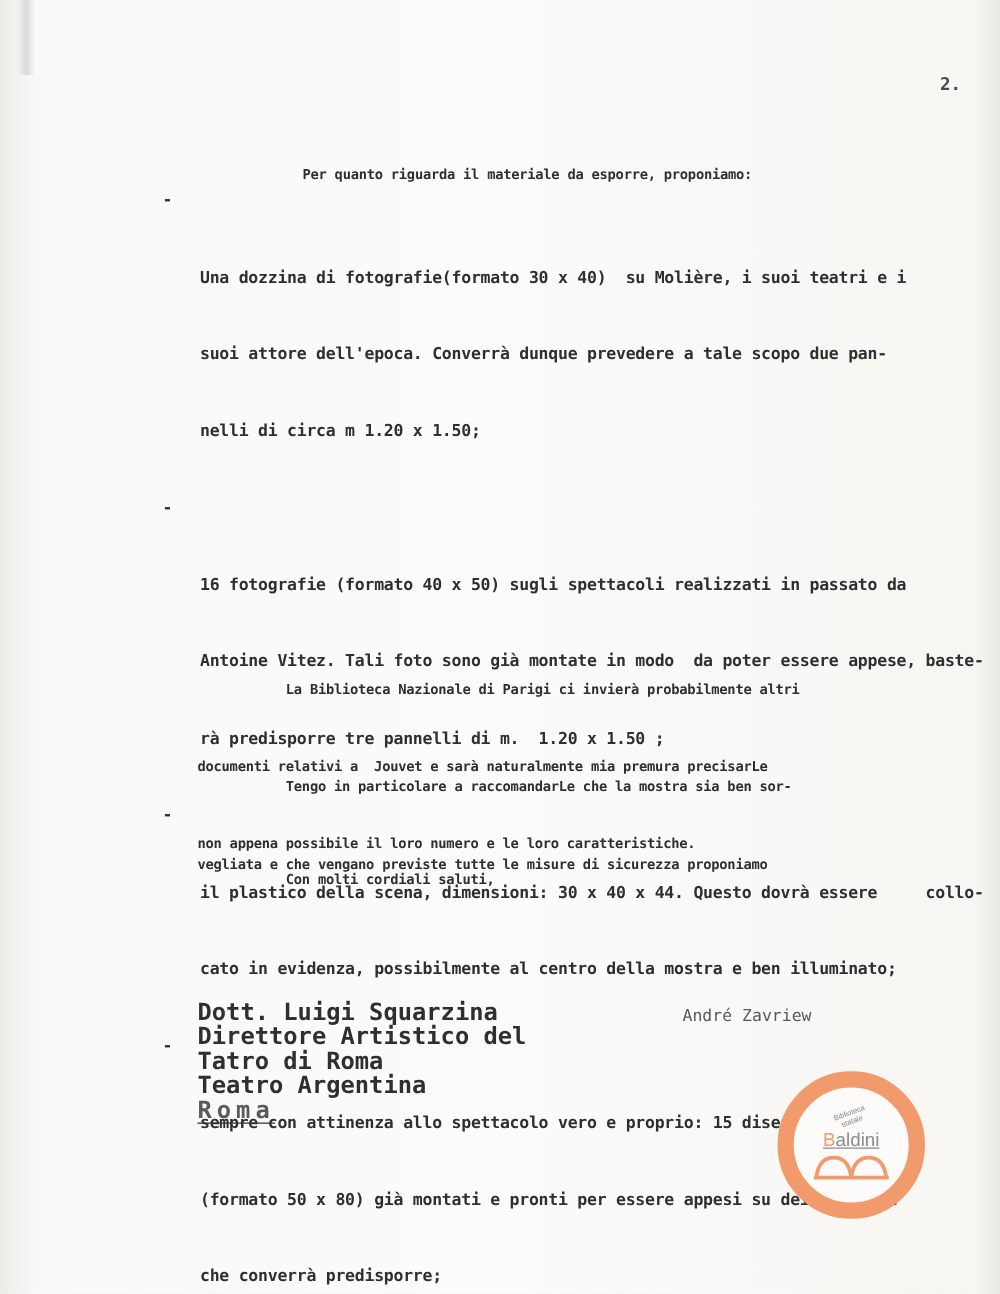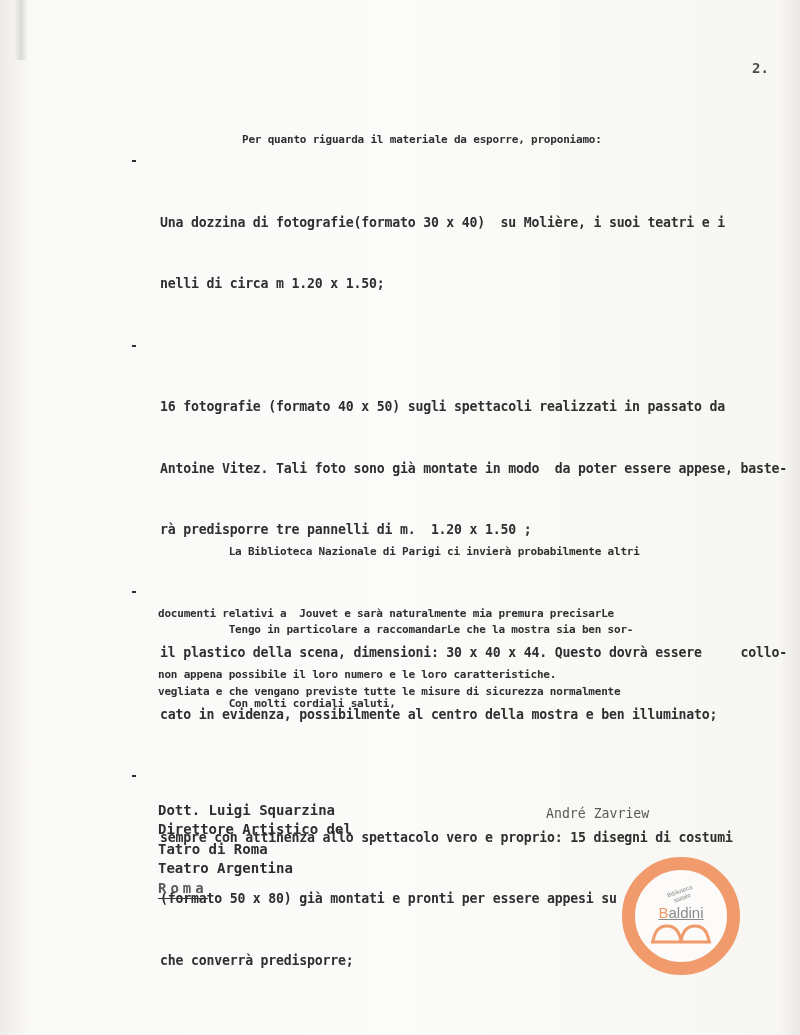--- a/index.html
+++ b/index.html
@@ -22,21 +22,21 @@
   .intro { left: 242px; top: 130px; font-weight: bold; color: #2f2f2f; }
   .list { position: absolute; left: 130px; top: 151px; width: 670px; }
   .item { position: relative; padding-left: 30px; font-size: 13.2px; line-height: 20.5px; white-space: pre; letter-spacing: -0.2px; }
   .bullet { position: absolute; left: 0; top: 0; font-weight: bold; }
   .b { font-weight: bold; color: #2f2f2f; }
   .para { position: absolute; left: 158px; width: 620px; }
   .p1 { top: 501px; }
   .p2 { top: 579px; }
   .p3 { top: 653px; }
   .signature { position: absolute; left: 546px; top: 806px; font-size: 13.2px; color: #5a5a5a; }
-  .address { position: absolute; left: 158px; top: 801px; font-size: 14px; line-height: 19.4px; }
+  .address { position: absolute; left: 158px; top: 801px; font-size: 19px; line-height: 19.4px; }
   .address div { white-space: pre; }
   .roma { letter-spacing: 4px; color: #5a5a5a; border-bottom: 1.5px solid #333; display: inline-block; padding-bottom: 0; }
   .stamp {
     position: absolute; left: 622px; top: 857px; width: 118px; height: 118px;
     border-radius: 50%; box-sizing: border-box; border: 13px solid #f19a6b;
     background: #fcfbf9; display: flex; flex-direction: column; align-items: center; justify-content: center;
   }
   .stamp-small { font-family: "Liberation Sans", sans-serif; font-size: 6px; color: #888; transform: rotate(-20deg); line-height: 7px; text-align: center; }
   .stamp-name { font-family: "Liberation Sans", sans-serif; font-size: 15px; color: #8b8b8b; margin-top: 2px; text-decoration: underline; }
   .stamp-name span { color: #f19a6b; }
@@ -49,20 +49,21 @@
   <div class="crease"></div>
 
   <div class="pnum">2.</div>
 
   <div class="txt intro">Per quanto riguarda il materiale da esporre, proponiamo:</div>
 
   <div class="list">
     <div class="item b">
       <span class="bullet">-</span>
       <div>Una dozzina di fotografie(formato 30 x 40)  su Molière, i suoi teatri e i</div>
+      <div>suoi attore dell'epoca. Converrà dunque prevedere a tale scopo due pan-</div>
       <div>nelli di circa m 1.20 x 1.50;</div>
     </div>
     <div class="item b">
       <span class="bullet">-</span>
       <div>16 fotografie (formato 40 x 50) sugli spettacoli realizzati in passato da</div>
       <div>Antoine Vitez. Tali foto sono già montate in modo  da poter essere appese, baste-</div>
       <div>rà predisporre tre pannelli di m.  1.20 x 1.50 ;</div>
     </div>
     <div class="item b">
       <span class="bullet">-</span>
@@ -79,21 +80,21 @@
   </div>
 
   <div class="para p1 txt b">
     <div>           La Biblioteca Nazionale di Parigi ci invierà probabilmente altri</div>
     <div>documenti relativi a  Jouvet e sarà naturalmente mia premura precisarLe</div>
     <div>non appena possibile il loro numero e le loro caratteristiche.</div>
   </div>
 
   <div class="para p2 txt b">
     <div>           Tengo in particolare a raccomandarLe che la mostra sia ben sor-</div>
-    <div>vegliata e che vengano previste tutte le misure di sicurezza normalmente</div>
+    <div>vegliata e che vengano previste tutte le misure di sicurezza proponiamo</div>
   </div>
 
   <div class="para p3 txt b">
     <div>           Con molti cordiali saluti,</div>
   </div>
 
   <div class="signature">André Zavriew</div>
 
   <div class="address b">
     <div>Dott. Luigi Squarzina</div>

